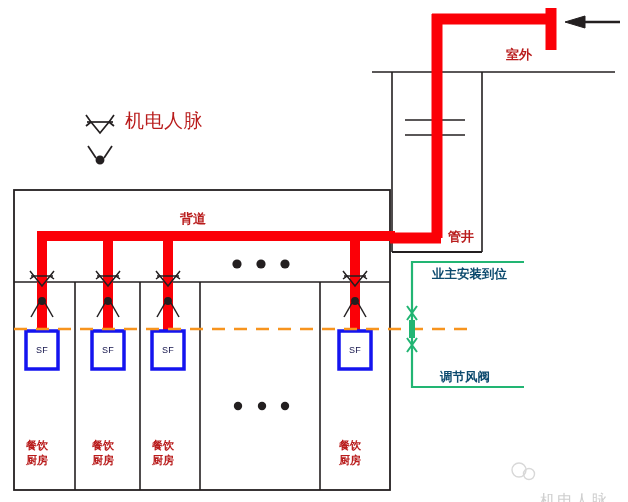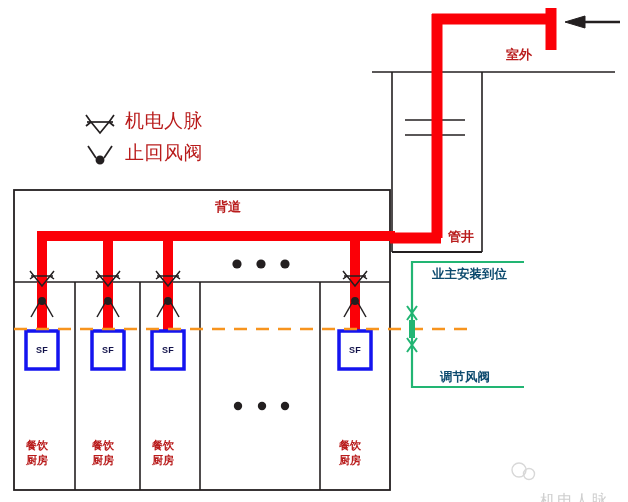--- a/index.html
+++ b/index.html
@@ -49,21 +49,21 @@
     font-weight: bold;
   }
   .green-label {
     font-size: 12.5px;
     font-weight: bold;
     color: #0c4a6e;
   }
   .sf-text {
     position: absolute;
     font-size: 9px;
-    font-weight: bold;
+    font-weight: normal;
     color: #12124a;
     letter-spacing: 0.3px;
   }
   .wm {
     position: absolute;
     font-size: 16px;
     color: #cfcfcf;
     font-weight: normal;
     letter-spacing: 1px;
     margin-top: 28px;
@@ -223,27 +223,26 @@
 
     <g fill="none" stroke="#d8d8d8" stroke-width="1.4">
       <circle cx="519" cy="470" r="7"></circle>
       <circle cx="529" cy="474" r="5.5"></circle>
     </g>
   </svg>
 
 
   <div class="txt legend-item" style="left:125px; top:111px;">机电人脉</div>
 
-  <div class="txt legend-item" style="left:125px; top:143px;">止回风阀</div>
 
   <div class="txt space-label" style="left:506px; top:48px;">室外</div>
 
   <div class="txt space-label" style="left:440px; top:230px;margin-left:8px;">管井</div>
 
-  <div class="txt space-label" style="left:180px; top:200px;margin-left:35px;">背道</div>
+  <div class="txt space-label" style="left:180px; top:212px;">背道</div>
 
   <div class="txt green-label" style="left:432px; top:268px;">业主安装到位</div>
 
   <div class="txt green-label" style="left:440px; top:371px;">调节风阀</div>
 
   <div class="sf-text" style="left:36px; top:345px;">SF</div>
   <div class="sf-text" style="left:102px; top:345px;">SF</div>
   <div class="sf-text" style="left:162px; top:345px;">SF</div>
   <div class="sf-text" style="left:349px; top:345px;">SF</div>
 

